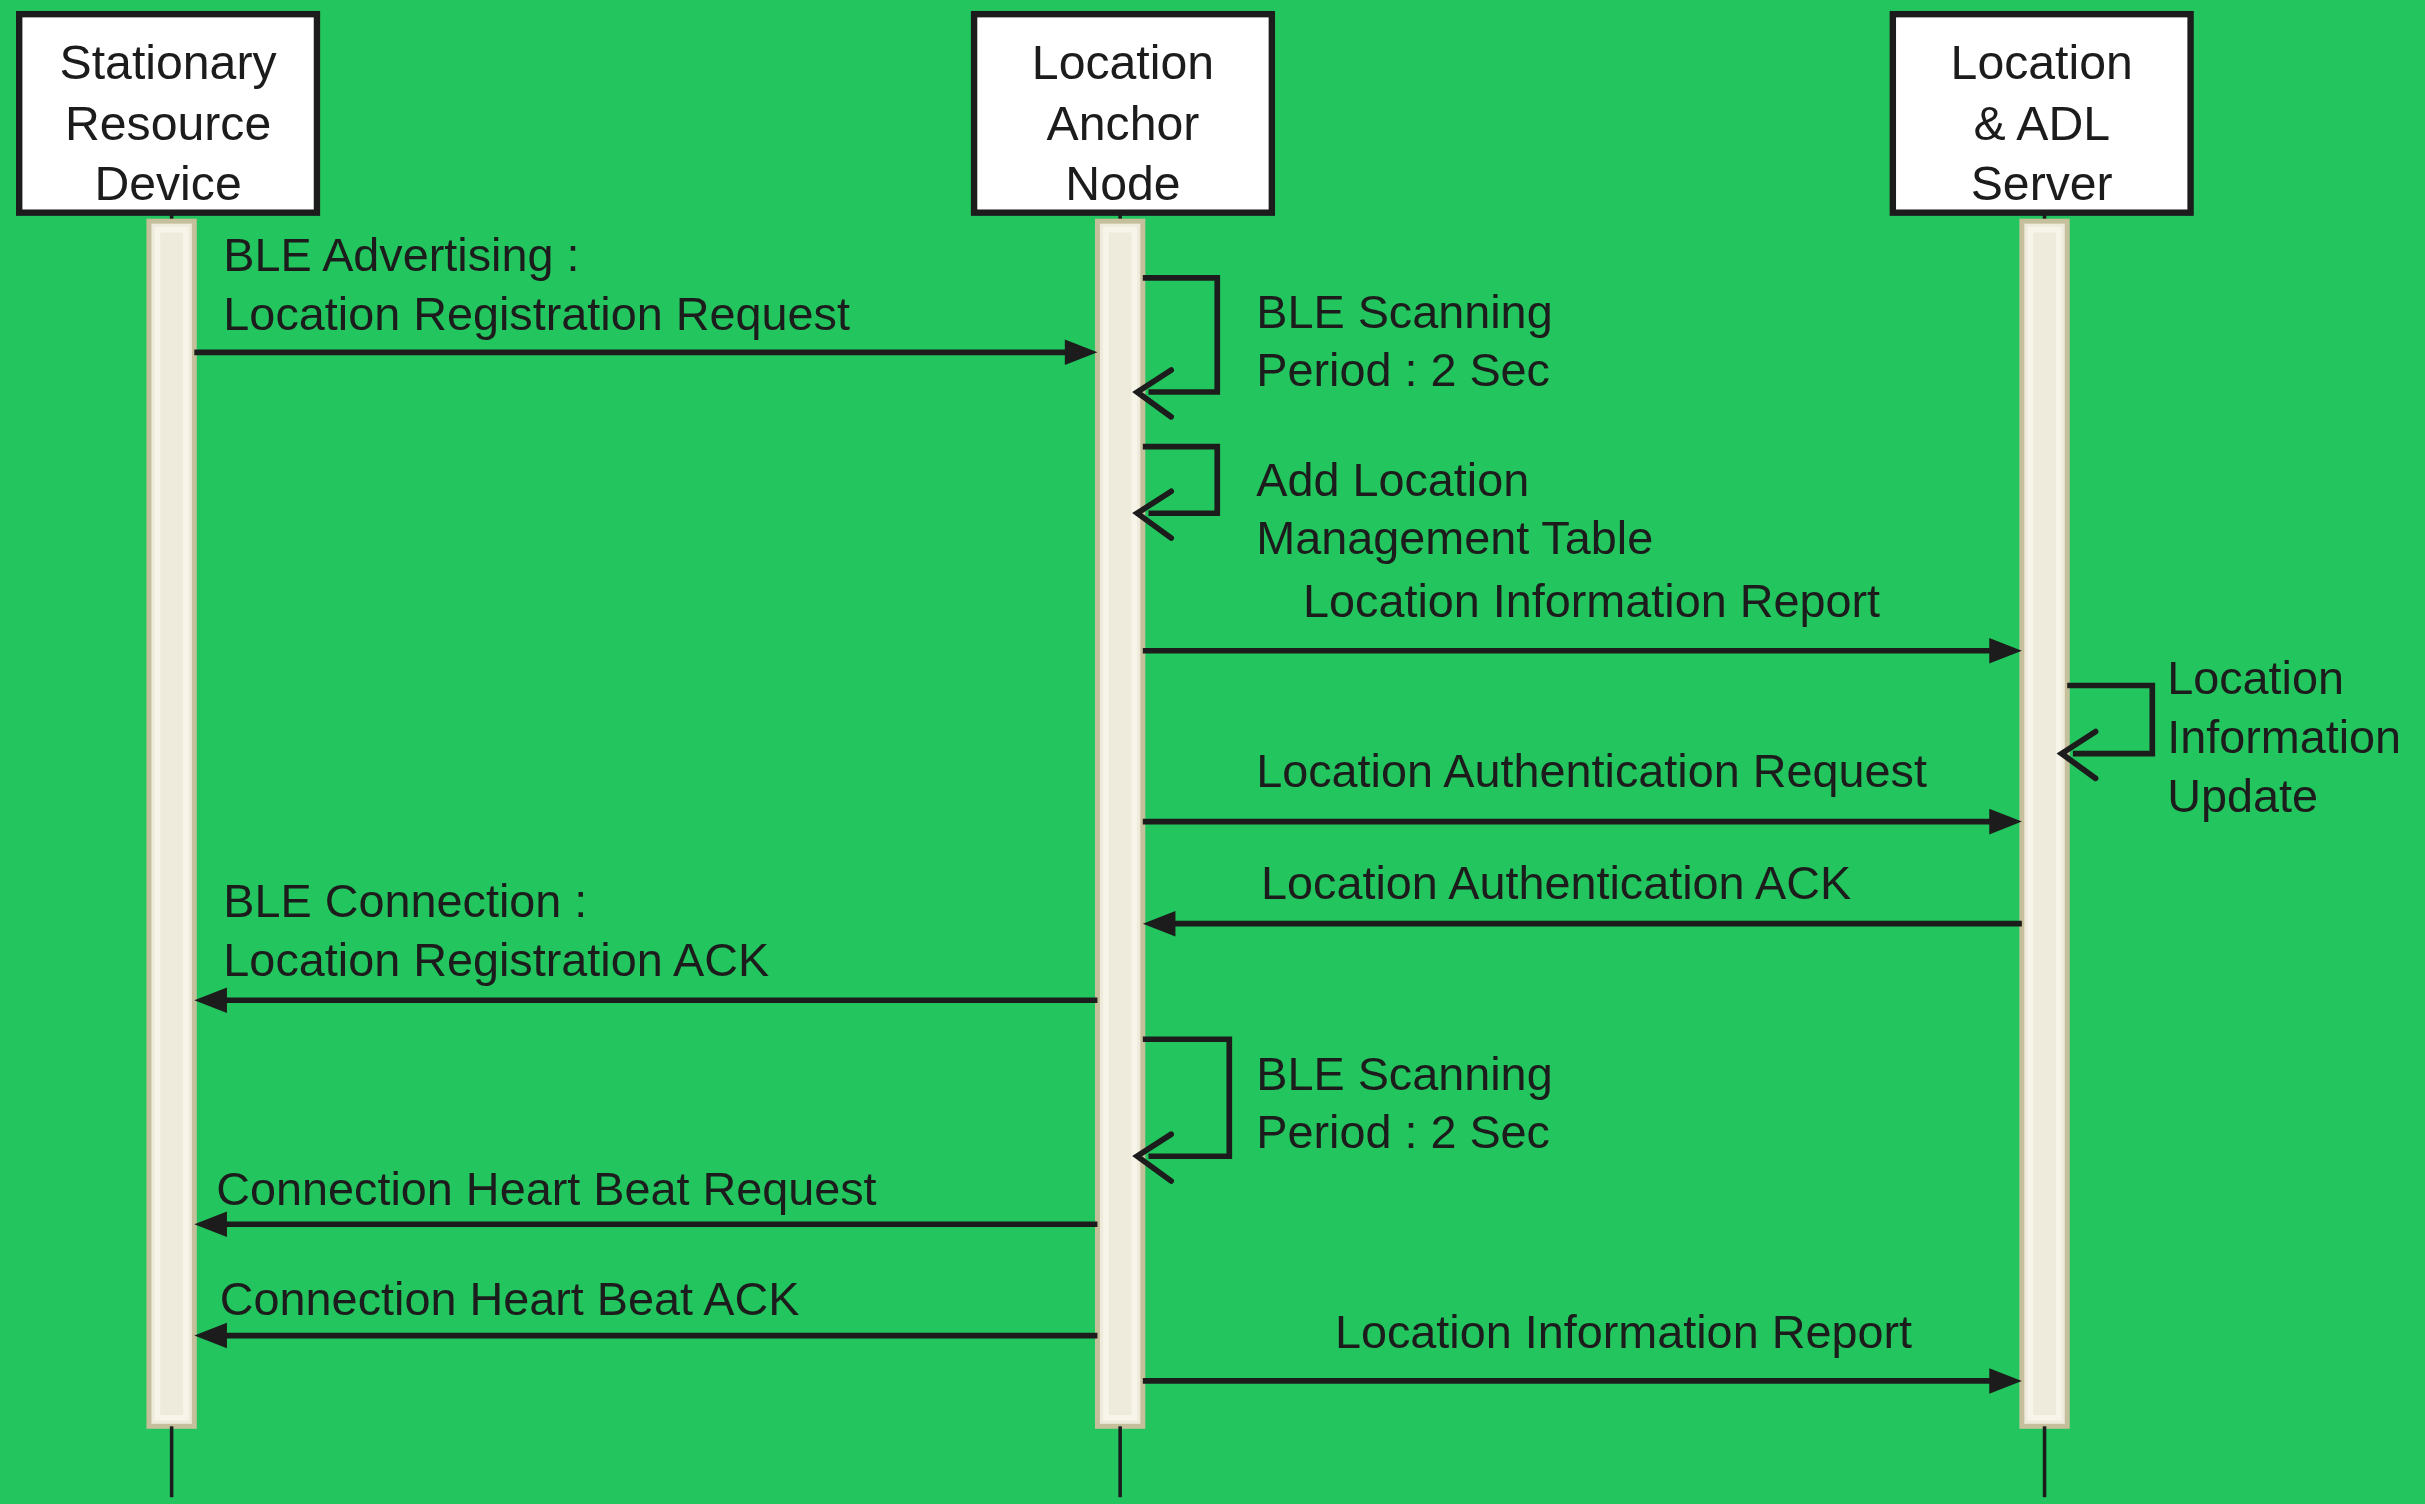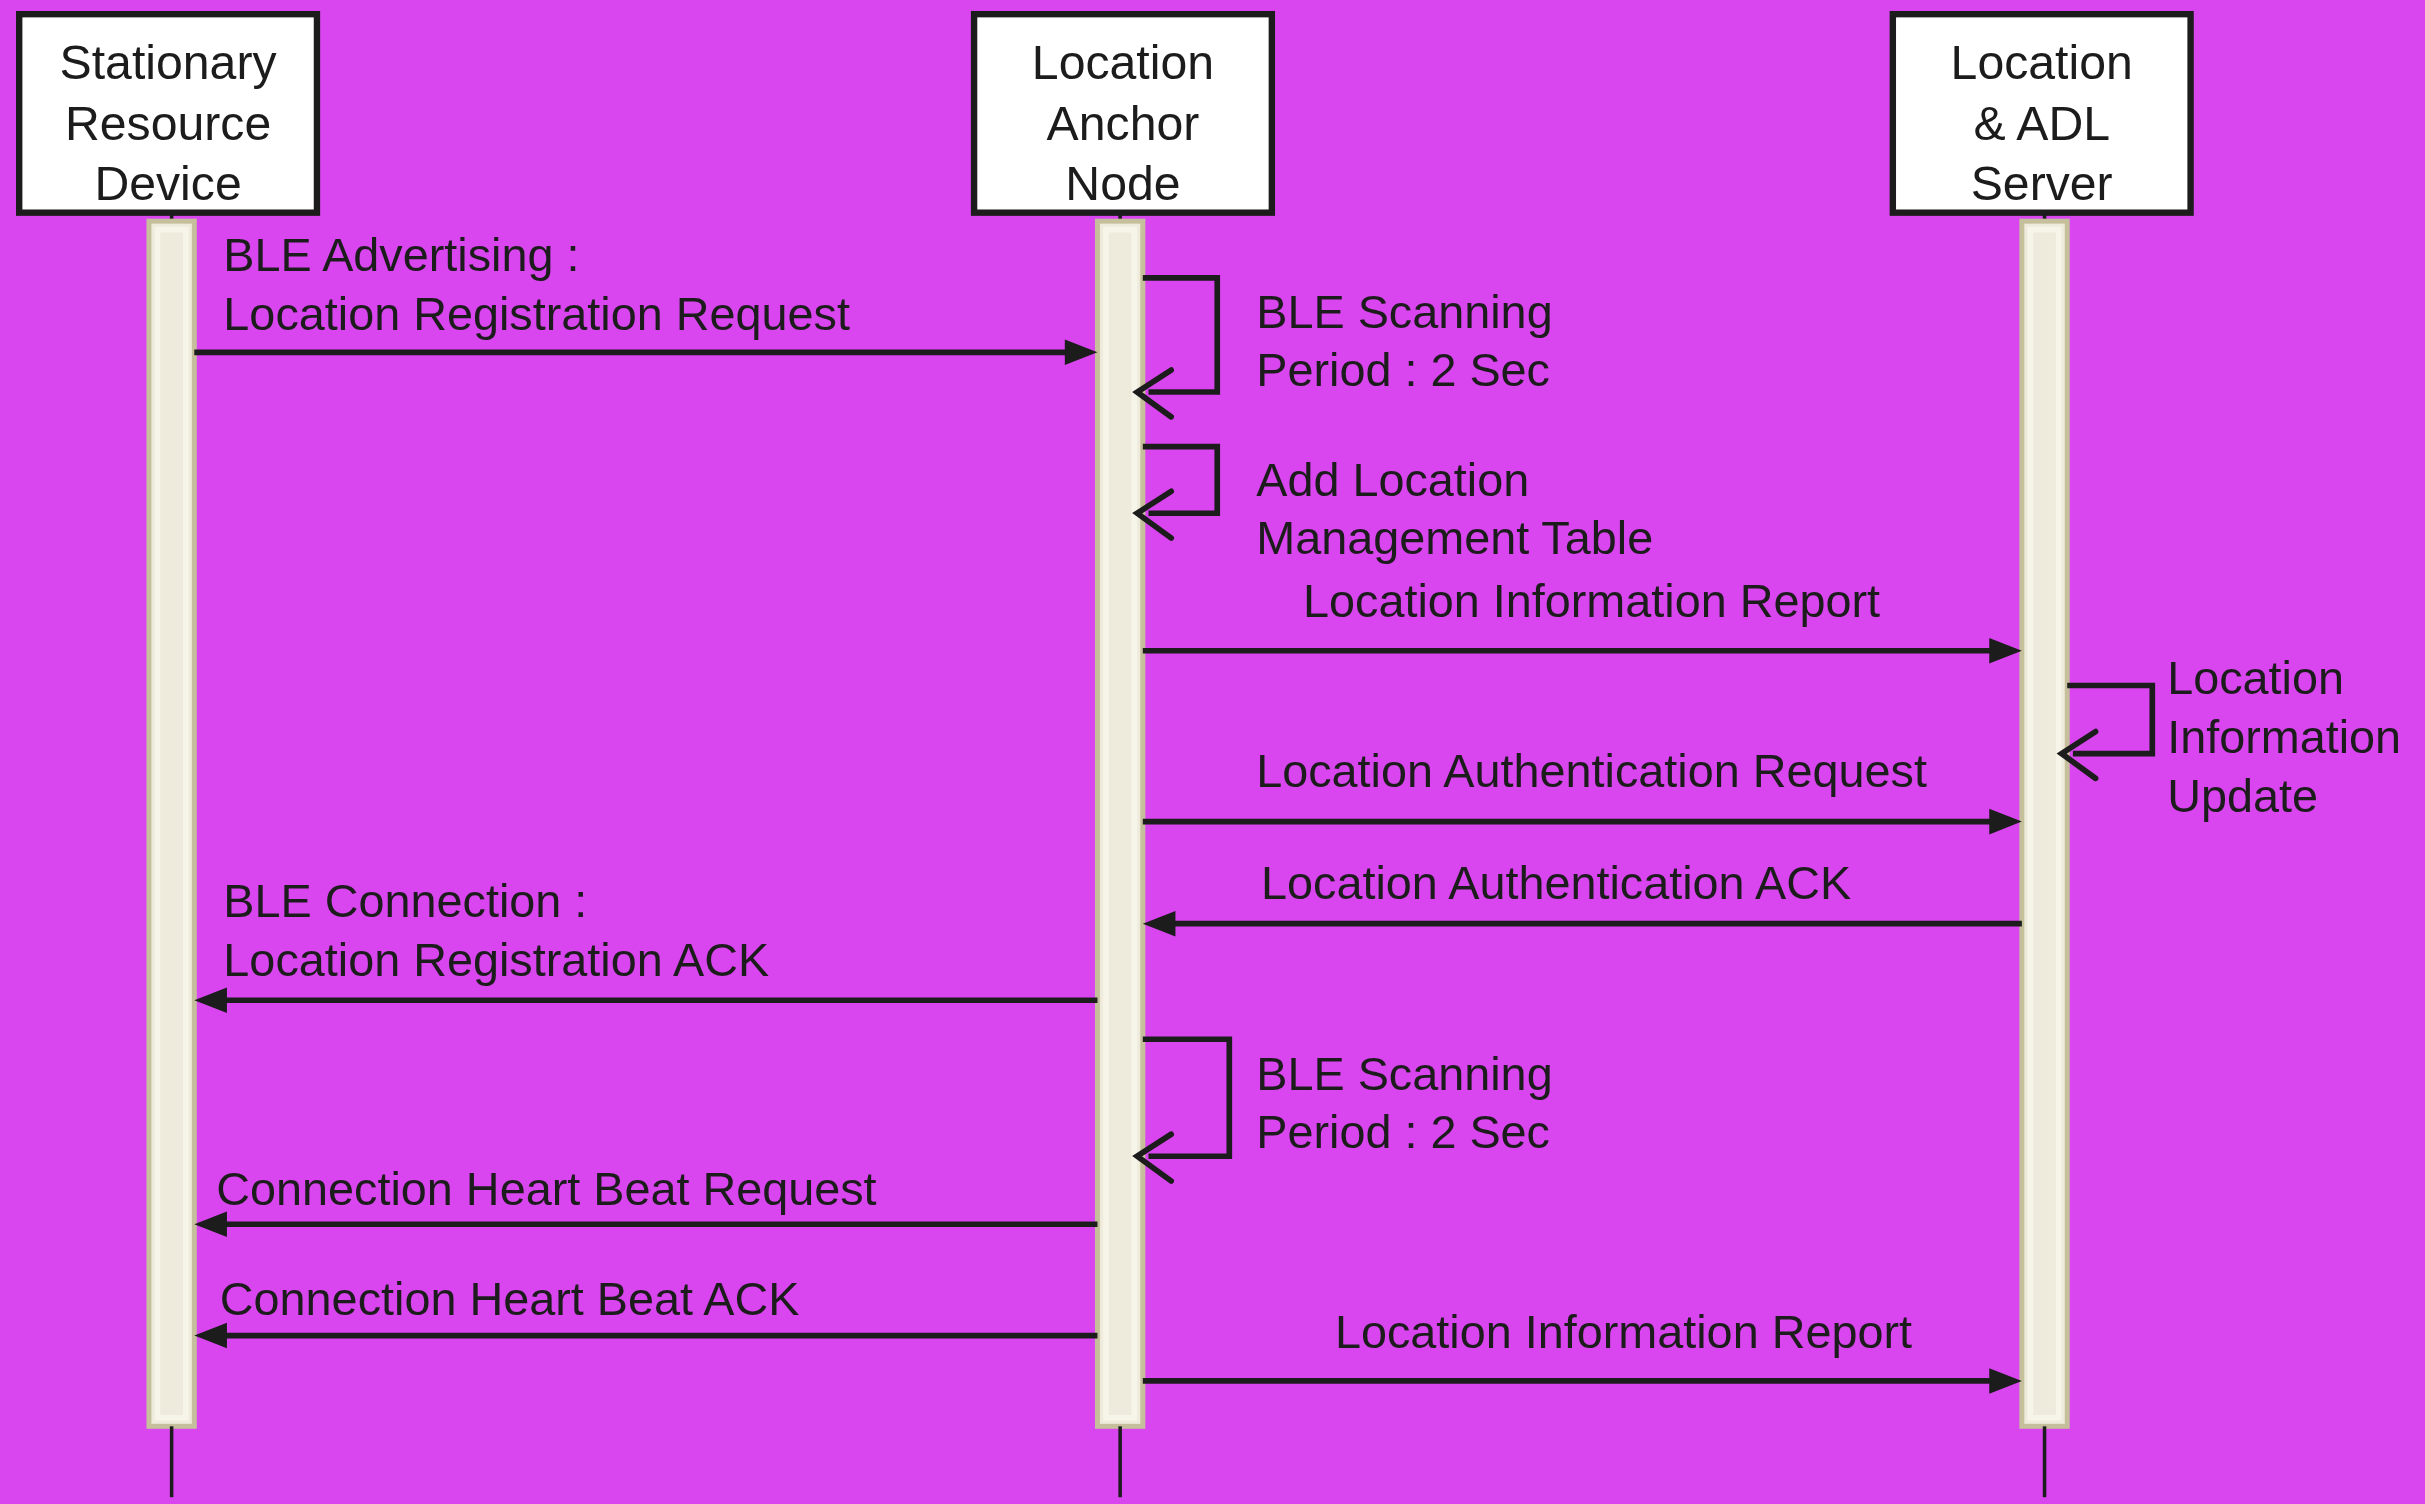--- a/index.html
+++ b/index.html
@@ -4,21 +4,21 @@
 <style>
   html, body {
     margin: 0;
     padding: 0;
     background: #ffffff;
   }
   .canvas {
     position: relative;
     width: 2426px;
     height: 1505px;
-    background: #d946ef;
+    background: #22c55e;
     overflow: hidden;
   }
   svg { display: block; }
 
   .actor-box {
     fill: #ffffff;
     stroke: #1c1c1c;
     stroke-width: 9;
   }
   .actor-label {

